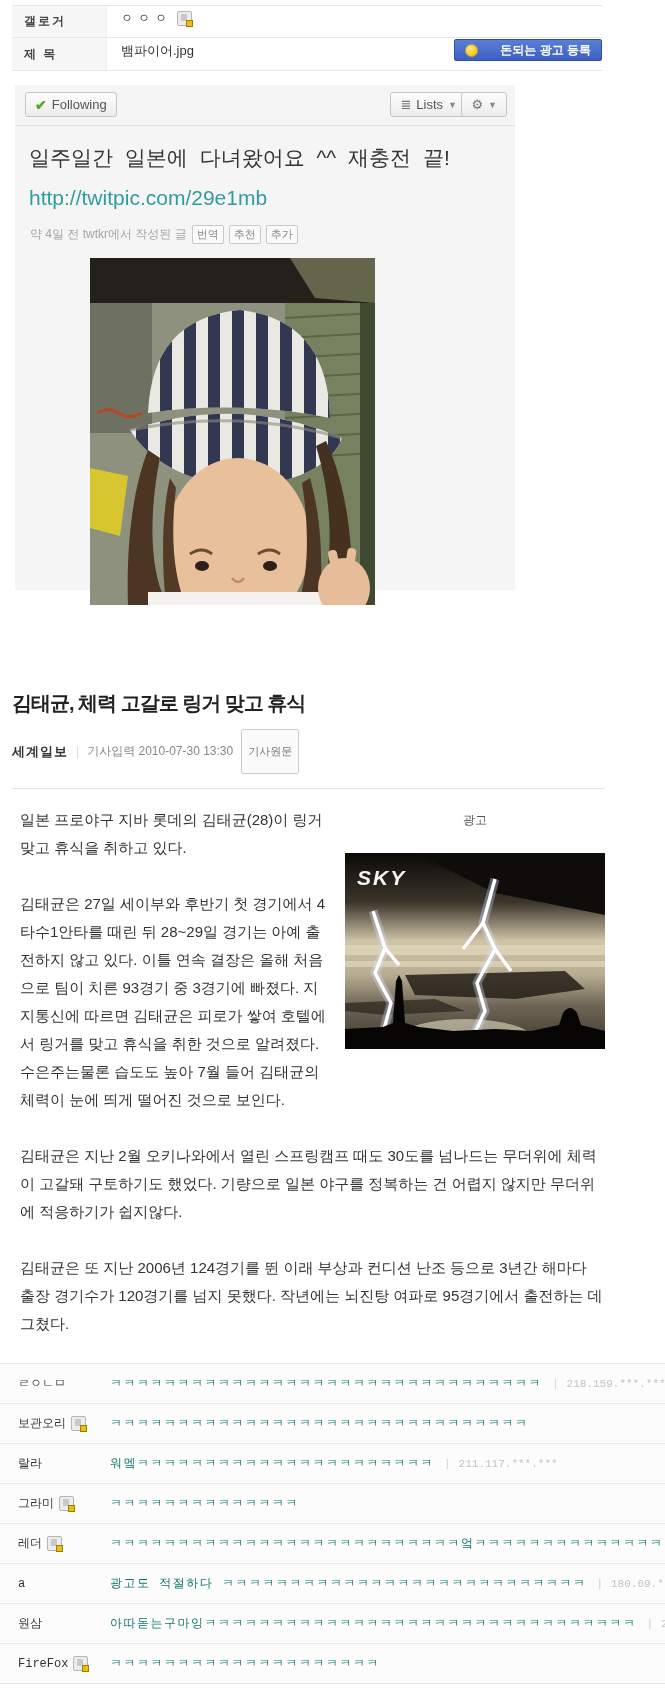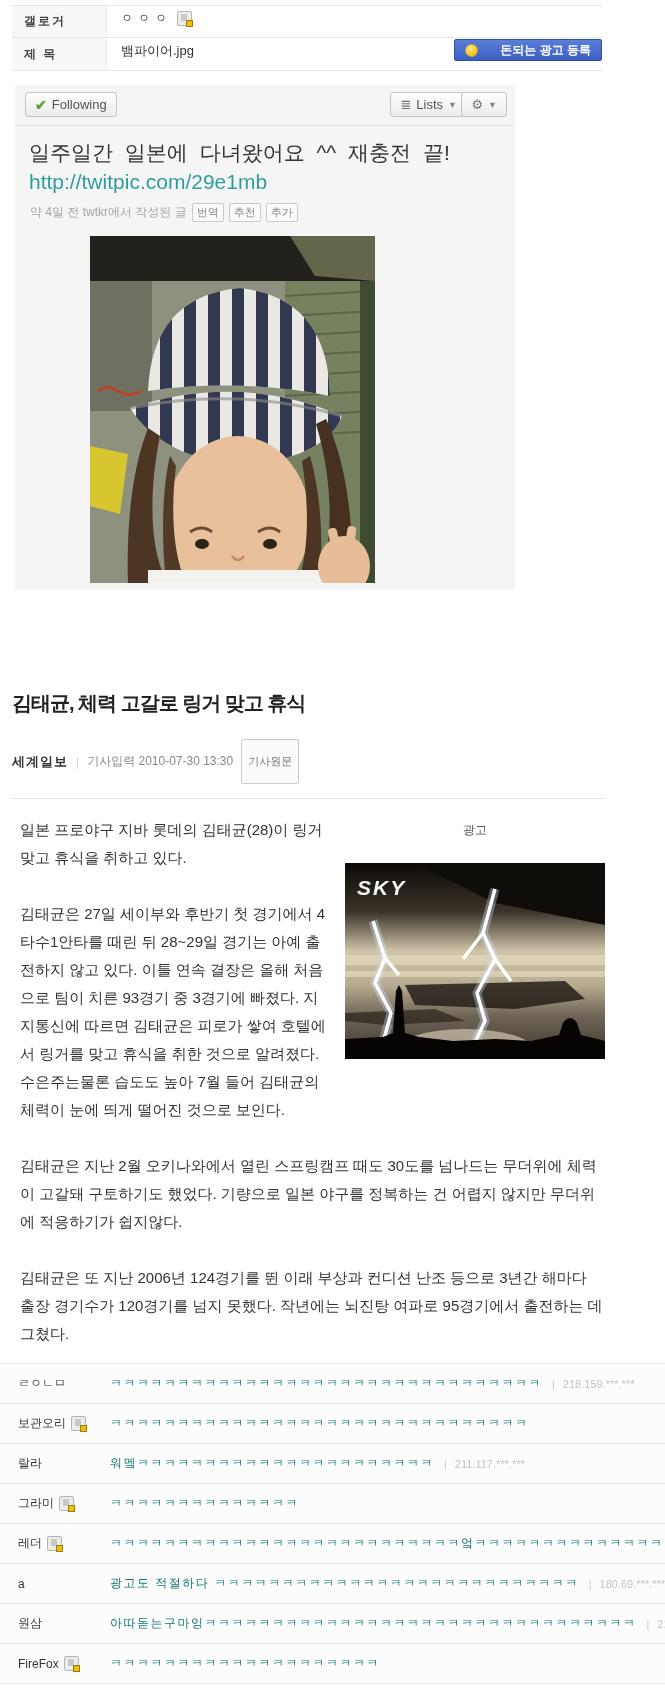--- a/index.html
+++ b/index.html
@@ -31,44 +31,44 @@
   .tweet-header{height:40px;border-bottom:1px solid #e1e1e1;position:relative;}
   .tw-btn{position:absolute;top:7px;height:25px;display:inline-flex;align-items:center;gap:5px;
     background:linear-gradient(#fdfdfd,#ececec);border:1px solid #c6c6c6;border-radius:3px;
     font-size:13px;color:#555;padding:0 9px;cursor:pointer;box-sizing:border-box;}
   .btn-following{left:10px;}
   .btn-lists{right:48px;}
   .btn-gear{right:8px;}
   .check-glyph{color:#56a62c;font-weight:bold;font-size:14px;}
   .lists-glyph,.gear-glyph{color:#777;font-size:13px;}
   .caret-glyph{color:#888;font-size:9px;}
-  .tweet-text{padding:12px 14px 0 14px;font-size:21px;line-height:29px;color:#333;word-spacing:6px;width:465px;box-sizing:border-box;}
+  .tweet-text{padding:12px 14px 0 14px;font-size:21px;line-height:40px;color:#333;word-spacing:6px;width:465px;box-sizing:border-box;}
   .tweet-link{color:#2f9d9d;cursor:pointer;}
   .tweet-meta{padding:7px 0 0 15px;font-size:12px;color:#a5a5a5;display:flex;align-items:center;gap:5px;}
   .meta-btn{border:1px solid #c9c9c9;background:#fafafa;border-radius:2px;font-size:11px;color:#8a8a8a;
     padding:1px 4px;cursor:pointer;}
   .tweet-photo{margin:14px 0 0 75px;width:285px;height:347px;display:block;}
   
   .article{position:absolute;top:690px;left:12px;width:593px;}
   .article h1{margin:0;font-size:20px;font-weight:bold;color:#222;letter-spacing:-1px;}
-  .article-meta{margin-top:22px;display:flex;align-items:center;gap:8px;font-size:12px;color:#888;}
+  .article-meta{margin-top:12px;display:flex;align-items:center;gap:8px;font-size:12px;color:#888;}
   .press-name{font-size:13px;font-weight:bold;color:#333;letter-spacing:1px;}
   .meta-divider{color:#ddd;}
   .orig-link-btn{border:1px solid #ccc;background:#fafafa;border-radius:2px;color:#777;font-size:11px;
     padding:14px 6px;cursor:pointer;}
   .article-divider{margin-top:14px;border-top:1px solid #e4e4e4;}
   .article-body{padding-top:17px;font-size:15px;line-height:28px;color:#333;min-height:512px;}
   .article-body p{margin:0 0 28px 8px;}
   .ad-box{float:right;width:260px;margin:0 0 10px 14px;}
   .ad-label{text-align:center;font-size:12px;color:#555;padding-bottom:19px;}
   .ad-img{display:block;width:260px;height:196px;}
   
   .comments{position:absolute;top:1363px;left:0;width:665px;border-top:1px solid #e9e9e9;}
   .comment-row{display:flex;align-items:center;height:40px;border-bottom:1px solid #e9e9e9;
-    background:#fcfcfc;padding-left:18px;white-space:nowrap;overflow:hidden;box-sizing:border-box;}
+    background:#fcfcfc;padding-left:18px;white-space:nowrap;overflow:hidden;box-sizing:border-box;font-family:Liberation Mono, monospace;}
   .c-name{width:92px;flex:none;font-size:12px;color:#333;display:flex;align-items:center;}
   .c-text{font-size:12px;color:#0f766e;letter-spacing:1.5px;}
   .c-ipwrap{margin-left:10px;font-size:11px;color:#cccccc;flex:none;}
   .c-ip{color:#c3c3c3;margin-left:8px;margin-top:18px;}
 </style>
 </head>
 <body>
 
 <div class="post-table">
   <div class="pt-row">

